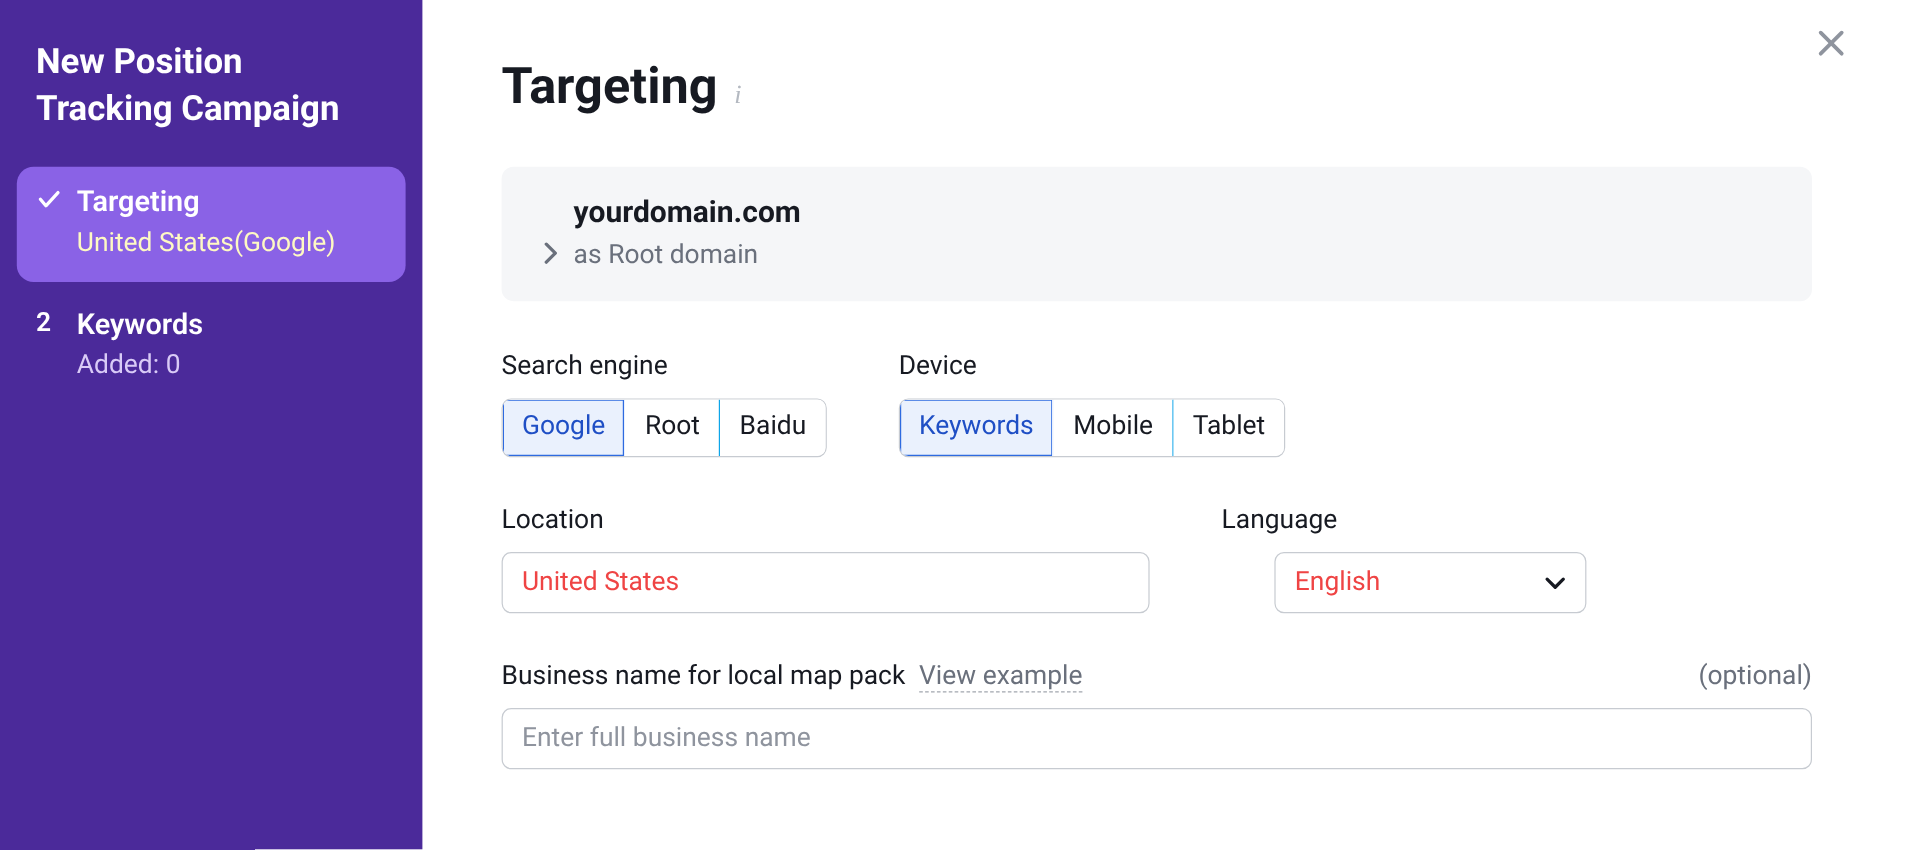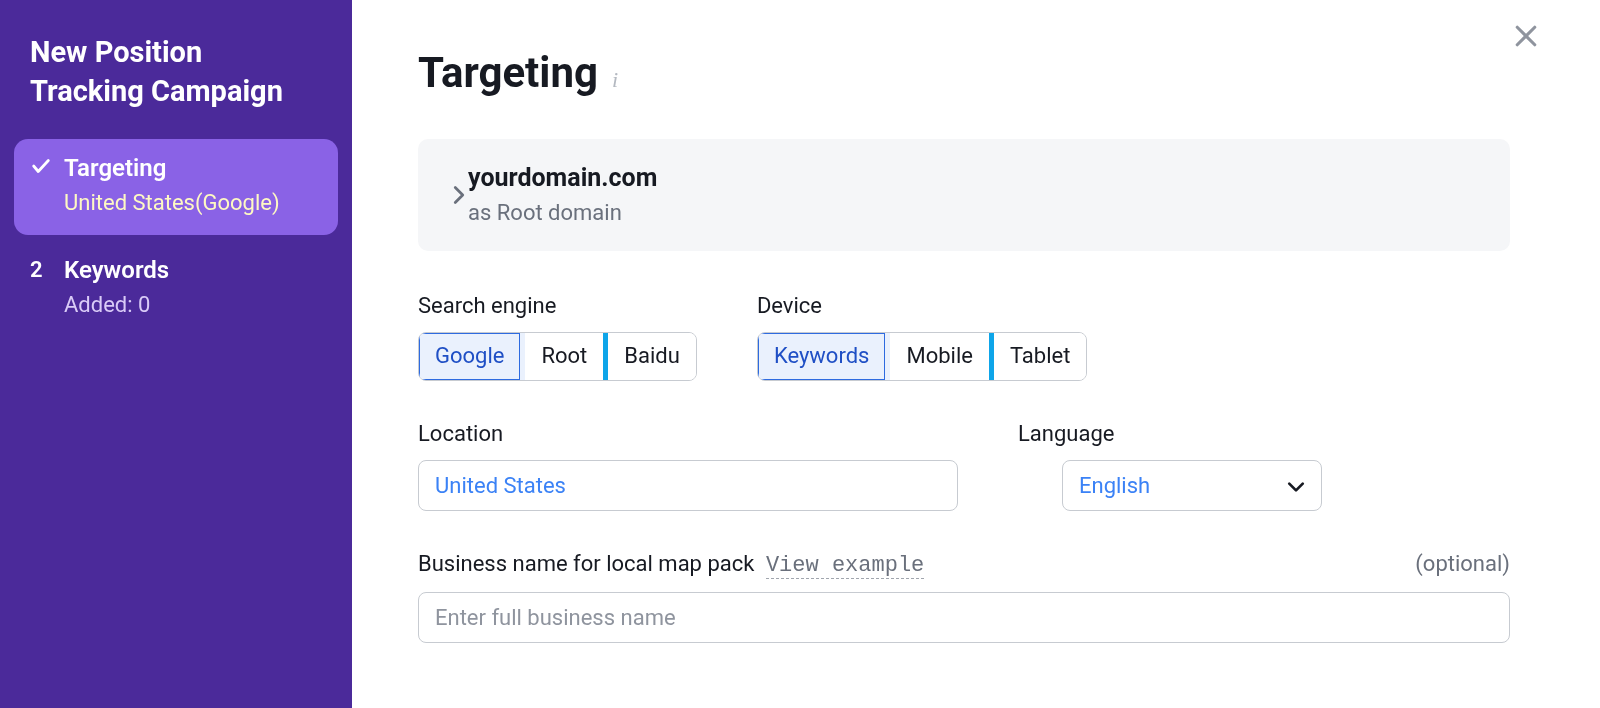--- a/index.html
+++ b/index.html
@@ -97,22 +97,22 @@
     font-size: 22px;
     color: #B4B9C1;
   }
 
   
   .domain-card {
     background: #F5F6F8;
     border-radius: 10px;
     padding: 24px 34px 26px 34px;
     display: flex;
-    align-items: center;
-    gap: 2px;
+    align-items: flex-end;
+    gap: 12px;
     margin-bottom: 42px;
   }
   .domain-chevron {
     color: #6A707C;
     padding-top: 6px;
   }
   .domain-name {
     font-size: 25px;
     font-weight: 700;
     color: #171A22;
@@ -138,42 +138,42 @@
   
   .seg-group {
     display: inline-flex;
     border: 1px solid #C7CBD1;
     border-radius: 8px;
     overflow: hidden;
   }
   .seg-btn {
     background: #ffffff;
     border: none;
-    border-right: 5px solid #0ea5e9;
+    border-right: 1px solid #0ea5e9;
     padding: 10px 16px 12px 16px;
     font-size: 22px;
     color: #171A22;
     cursor: pointer;
     font-family: inherit;
   }
   .seg-btn:last-child { border-right: none; }
   .seg-btn.selected {
     background: #EAF1FD;
     color: #1F4FC5;
     box-shadow: inset 0 0 0 1px #2E6BE0;
     border-right-color: transparent;
   }
 
   
   .text-input, .select {
     border: 1px solid #C7CBD1;
     border-radius: 8px;
     padding: 12px 16px;
     font-size: 22px;
-    color: #3b82f6;
+    color: #ef4444;
     background: #ffffff;
     font-family: inherit;
     width: 100%;
     outline: none;
   }
   .location-field { width: 540px; }
   .language-field { width: 260px; }
   .select {
     display: flex;
     align-items: center;
@@ -192,21 +192,20 @@
   }
   .biz-label {
     font-size: 22px;
     color: #171A22;
   }
   .view-example {
     color: #6A707C;
     border-bottom: 1px dashed #A1A6AE;
     cursor: pointer;
     margin-left: 6px;
-    font-family: Liberation Mono, monospace;
   }
   .optional {
     font-size: 22px;
     color: #6A707C;
   }
   .biz-input {
     width: 100%;
   }
   .biz-input::placeholder { color: #8F949E; }
 </style>

